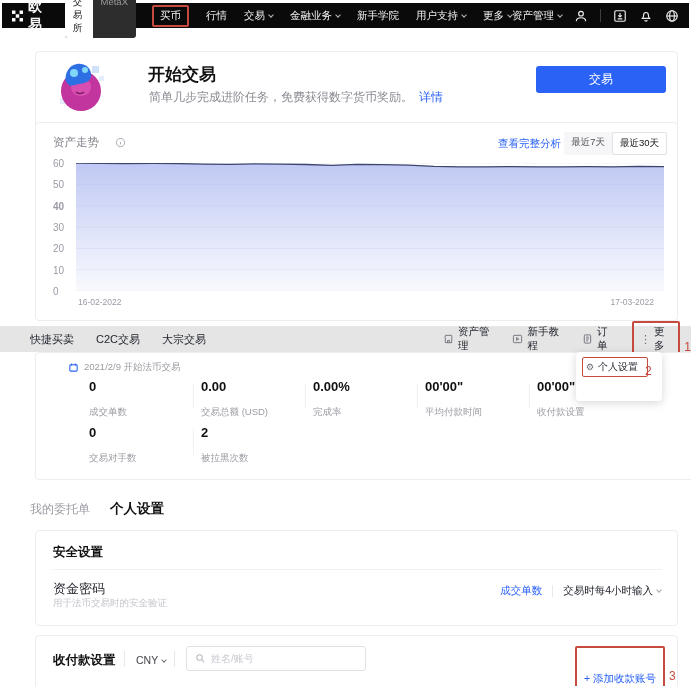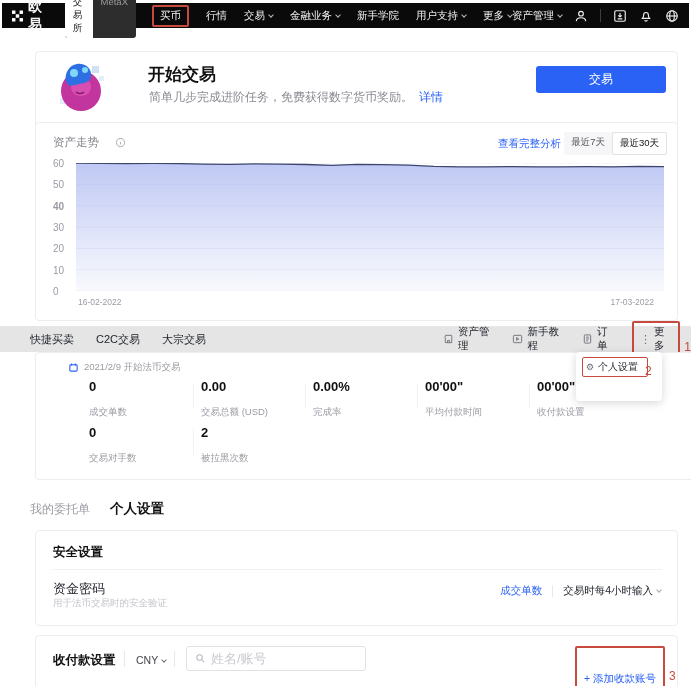--- a/index.html
+++ b/index.html
@@ -92,21 +92,21 @@
   .v-div{width:1px;height:12px;background:#e8e8ee}
   .sec-freq{color:#23262f;cursor:pointer}
 
   
   .pay-title{position:absolute;left:17px;top:16px;font-size:12.5px;font-weight:bold;color:#111}
   .pay-div1{position:absolute;left:88px;top:15px;width:1px;height:16px;background:#e8e8ee}
   .pay-cur{position:absolute;left:100px;top:18px;font-size:10.5px;color:#43434d;cursor:pointer}
   .pay-div2{position:absolute;left:138px;top:15px;width:1px;height:16px;background:#e8e8ee}
   .search-box{position:absolute;left:150px;top:10px;width:180px;height:25px;border:1px solid #e2e2e6;
               border-radius:3px;display:flex;align-items:center;gap:5px;padding:0 8px}
-  .search-box input{border:none;outline:none;font-size:13px;width:140px;color:#333;background:transparent;
+  .search-box input{border:none;outline:none;font-size:10px;width:140px;color:#333;background:transparent;
                     font-family:"Liberation Sans","DejaVu Sans",sans-serif}
   .search-box input::placeholder{color:#c8c8d0}
   .add-box{position:absolute;right:12px;top:10px;padding:20px 7px;cursor:pointer}
   .add-label{color:#2a62f5;font-size:10.5px;white-space:nowrap}
 </style>
 </head>
 <body>
 
 <div class="navbar" data-name="top-navbar">
   <div class="logo" data-name="okx-logo">

